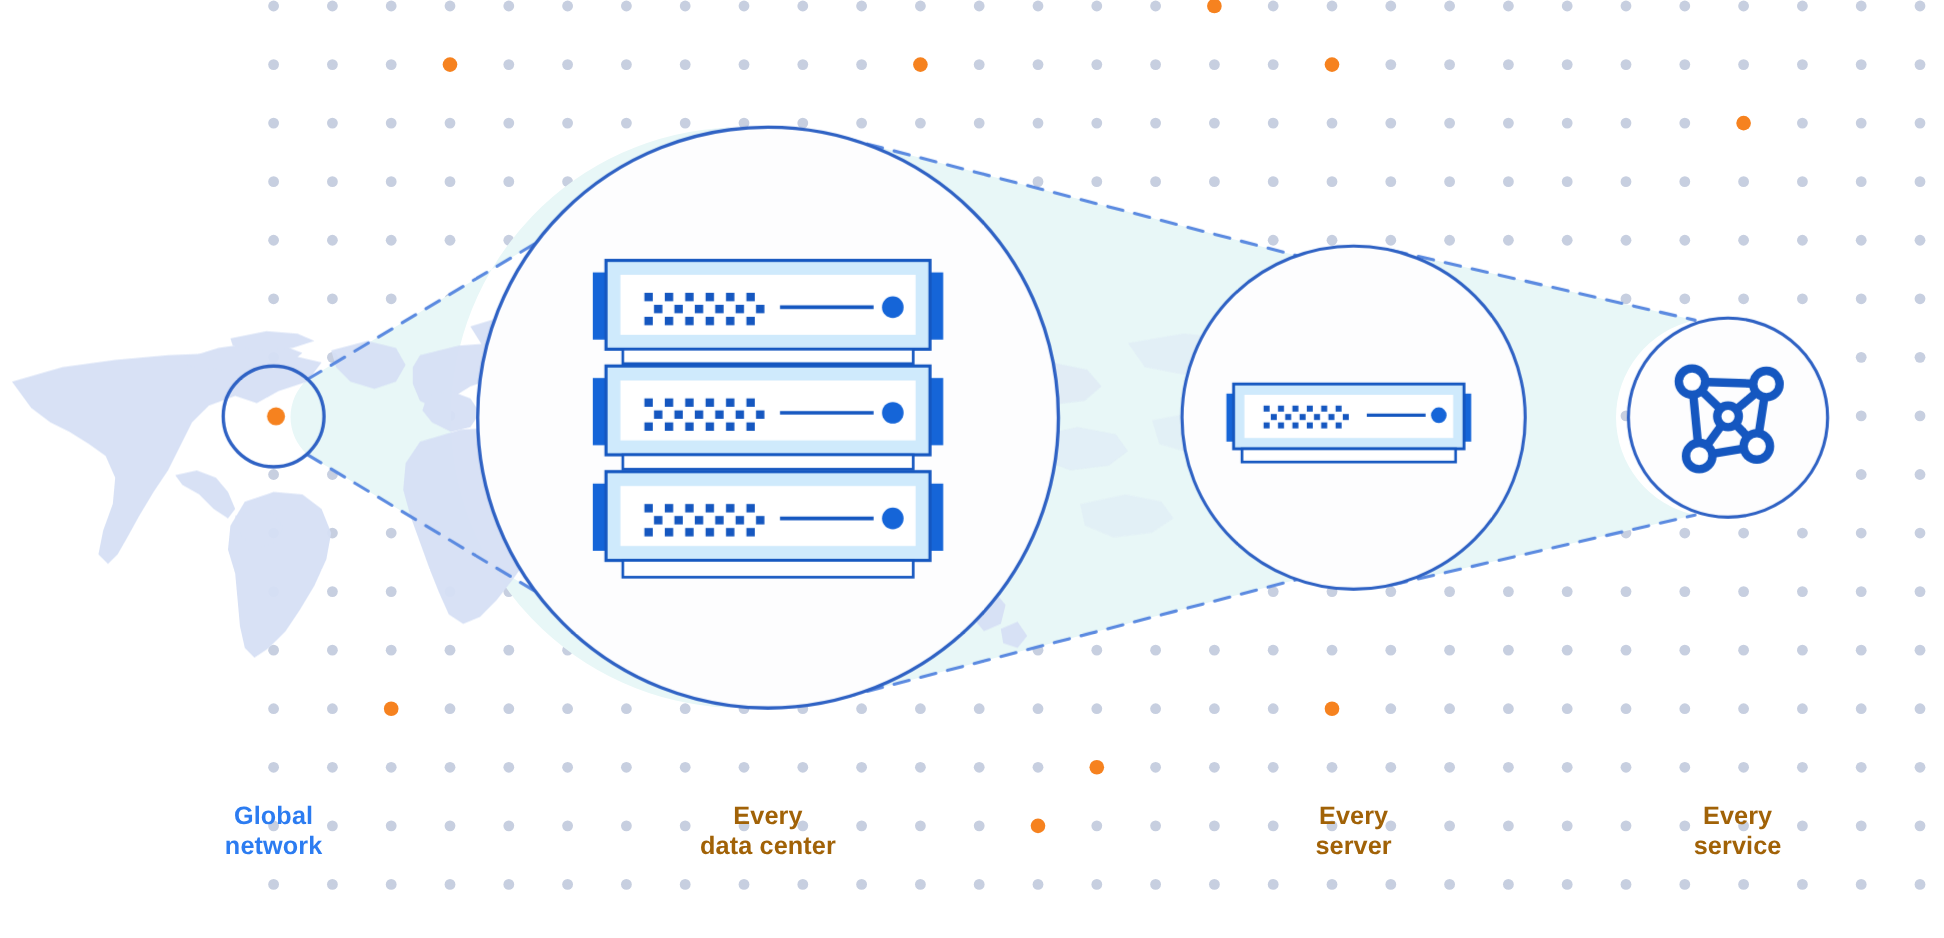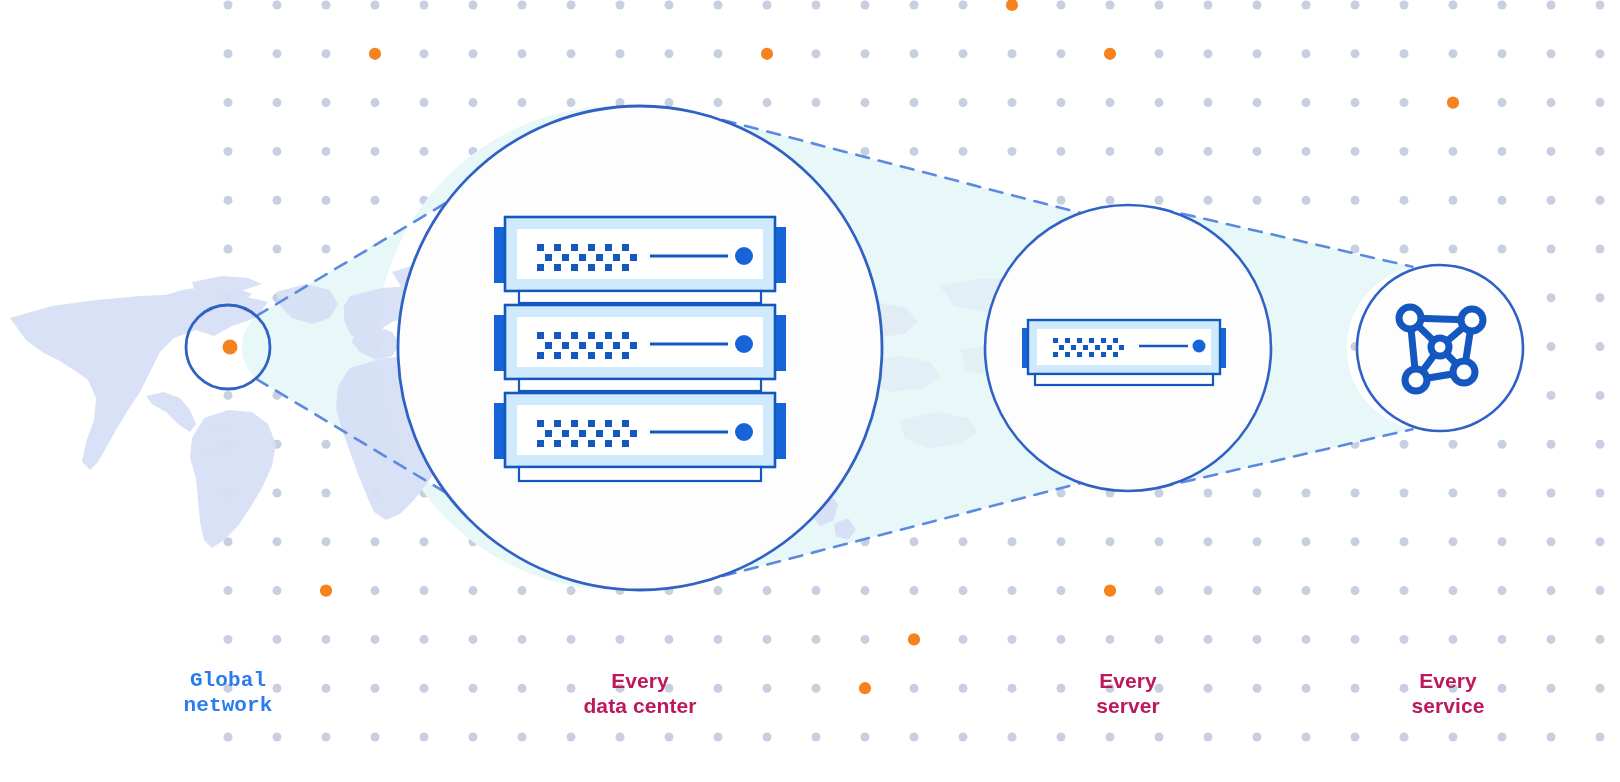--- a/index.html
+++ b/index.html
@@ -13,21 +13,21 @@
   #stage{position:absolute;left:0;top:0;width:1620px;height:782px;}
   #stage svg{display:block;}
   .label{
     position:absolute;
     text-align:center;
     font-size:21px;
     font-weight:bold;
     line-height:25px;
     letter-spacing:.1px;
     white-space:pre-line;
-    color:#be185d;
+    color:#a16207;
     user-select:none;
   }
   .label.accent{color:#2c7cf1;}
 </style>
 </head>
 <body>
 
 <div id="stage">
 <svg width="1620" height="782" viewBox="0 0 1620 782" xmlns="http://www.w3.org/2000/svg">
   <defs>
@@ -747,20 +747,20 @@
       <circle cx="1472" cy="320" r="11" fill="#ffffff" stroke="#1557c0" stroke-width="7"></circle>
       <circle cx="1416" cy="380" r="11" fill="#ffffff" stroke="#1557c0" stroke-width="7"></circle>
       <circle cx="1464" cy="372" r="11" fill="#ffffff" stroke="#1557c0" stroke-width="7"></circle>
       <circle cx="1440" cy="347" r="9" fill="#ffffff" stroke="#1557c0" stroke-width="7"></circle>
     </g>
 
   </g>
 </svg>
 </div>
 
-<div class="label accent" id="lbl0" style="left: 68px; top: 668px; width: 320px; font-family: Liberation Mono, monospace;">Global
+<div class="label accent" id="lbl0" style="left: 68px; top: 668px; width: 320px;">Global
 network</div>
 <div class="label" id="lbl1" style="left: 480px; top: 668px; width: 320px;">Every
 data center</div>
 <div class="label" id="lbl2" style="left: 968px; top: 668px; width: 320px;">Every
 server</div>
 <div class="label" id="lbl3" style="left: 1288px; top: 668px; width: 320px;">Every
 service</div>
 
 </body></html>

